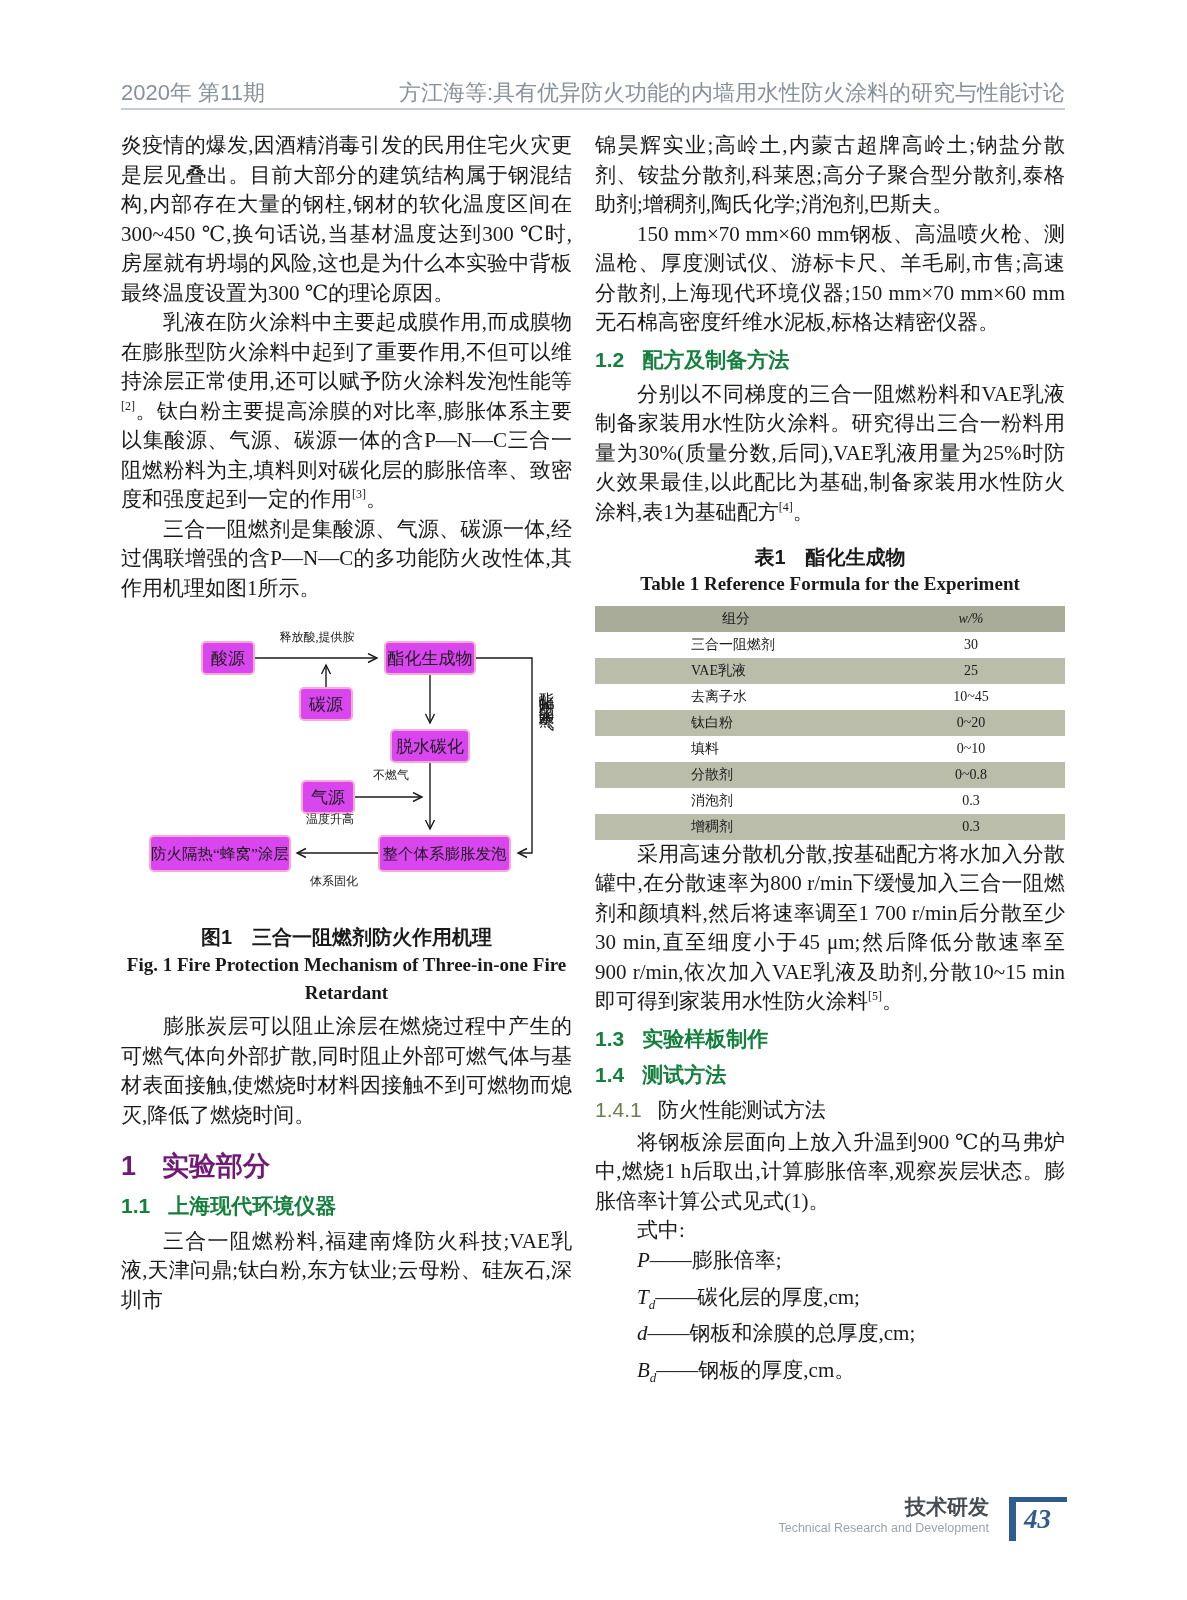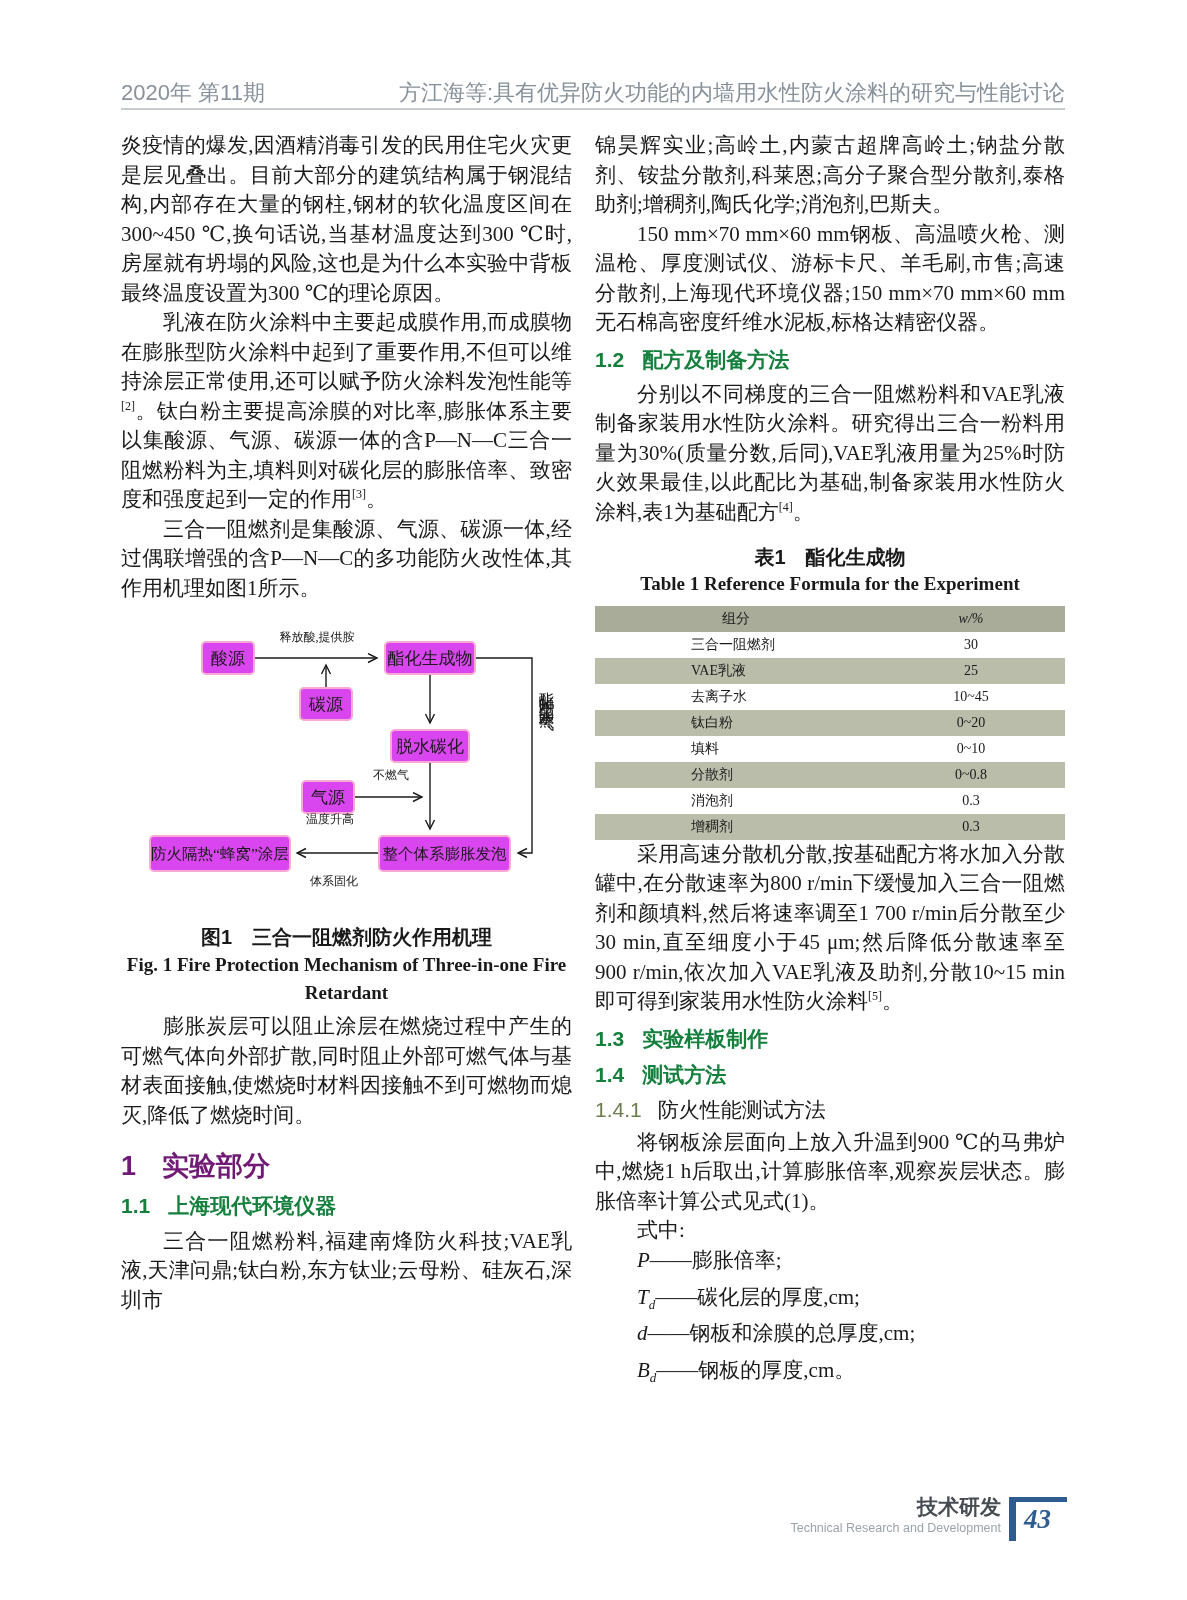--- a/index.html
+++ b/index.html
@@ -62,21 +62,21 @@
   .where-row{padding-left:42px;}
   .where-row .sym{font-style:italic;}
   .where-row sub{font-size:13px;font-style:italic;}
   
   .ftr{position:absolute;right:120px;top:1494px;display:flex;align-items:flex-end;}
   .ftr-text{text-align:right;margin-bottom:3px;}
   .ftr-zh{font-family:"Liberation Sans","DejaVu Sans",sans-serif;font-weight:bold;
           font-size:21px;color:#474c52;line-height:1.2;}
   .ftr-en{font-family:"Liberation Sans","DejaVu Sans",sans-serif;font-size:12.5px;
           color:#9ba3ab;line-height:1.5;}
-  .ftr-corner{margin-left:8px;width:58px;height:44px;border-top:5px solid #2e5c90;
+  .ftr-corner{margin-left:20px;width:58px;height:44px;border-top:5px solid #2e5c90;
               border-left:7px solid #2e5c90;box-sizing:border-box;padding:3px 0 0 8px;}
   .ftr-page{font-style:italic;font-weight:bold;font-size:27px;color:#2e5c90;line-height:1.1;}
 </style>
 </head>
 <body>
 
 <div class="page">
 
   <div class="hdr">
     <span>2020年 第11期</span>

